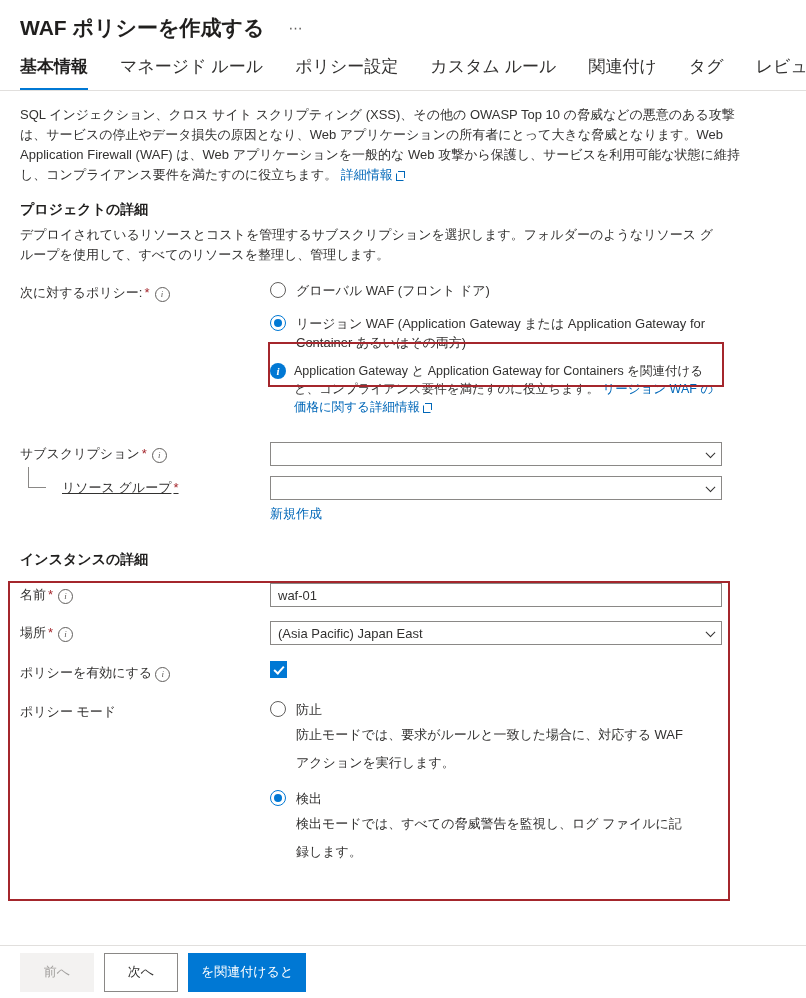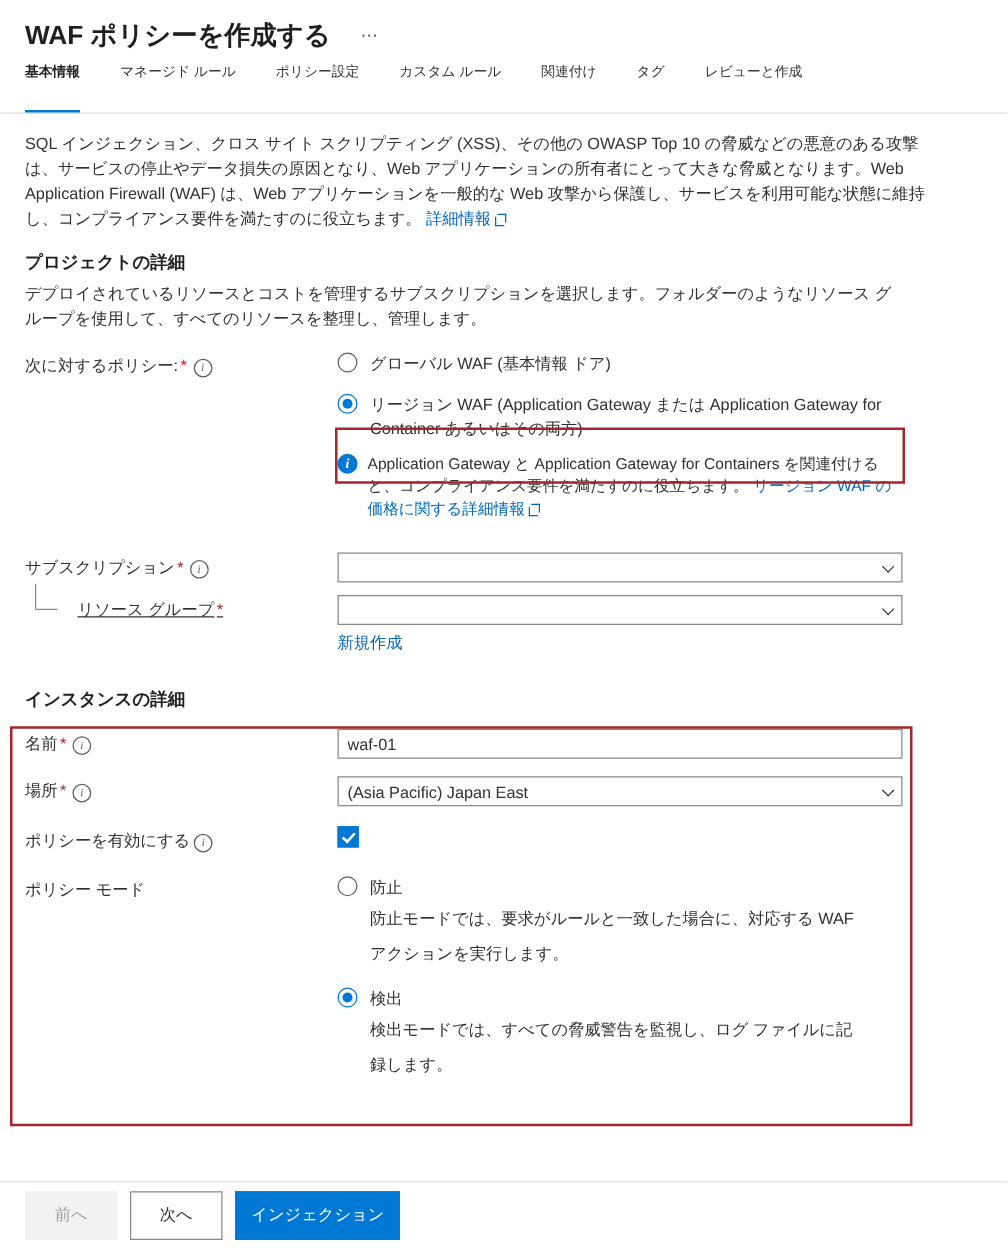--- a/index.html
+++ b/index.html
@@ -48,23 +48,23 @@
   .tabbar {
     margin-top: 14px;
     padding: 0 20px;
     display: flex;
     align-items: flex-end;
     gap: 0px;
     border-bottom: 1px solid #e1dfdd;
     height: 34px;
   }
   .tab {
-    font-size: 11px;
-    color: #323130;
-    padding: 0 16px 25px 16px;
+    font-size: 17px;
+    color: #323130;
+    padding: 0 16px 12px 16px;
     cursor: pointer;
     white-space: nowrap;
     position: relative;
   }
   .tab:first-child { padding-left: 0; }
   .tab.active {
     font-weight: bold;
     color: #201f1e;
   }
   .tab.active::after {
@@ -442,21 +442,21 @@
     <div class="section-title">プロジェクトの詳細</div>
     <div class="section-desc">デプロイされているリソースとコストを管理するサブスクリプションを選択します。フォルダーのようなリソース グループを使用して、すべてのリソースを整理し、管理します。</div>
 
     <div class="form-row">
       <div class="form-label">
         <span>次に対するポリシー:</span><span class="req">*</span><span class="info-ico">i</span>
       </div>
       <div style="flex:1 1 auto;max-width:460px;">
         <div class="radio-row" style="margin-bottom:14px;">
           <div class="radio"></div>
-          <div class="radio-label">グローバル WAF (基本情報 ドア)</div>
+          <div class="radio-label">グローバル WAF (フロント ドア)</div>
         </div>
         <div class="radio-row">
           <div class="radio checked"></div>
           <div class="radio-label">リージョン WAF (Application Gateway または Application Gateway for Container あるいはその両方)</div>
         </div>
 
         <div class="info-banner">
           <div class="info-banner-ico">i</div>
           <div class="info-banner-text">
             <span>Application Gateway と Application Gateway for Containers を関連付けると、コンプライアンス要件を満たすのに役立ちます。</span>
@@ -548,16 +548,16 @@
     </div>
   </div>
 
   <div class="hl hl-radio2"></div>
   <div class="hl hl-instance"></div>
   <div class="hl hl-next"></div>
 
   <div class="footer">
     <button class="btn btn-disabled">前へ</button>
     <button class="btn btn-default">次へ</button>
-    <button class="btn btn-primary">インジェクション</button>
+    <button class="btn btn-primary">を関連付けると</button>
   </div>
 
 </div>
 
 </body></html>

